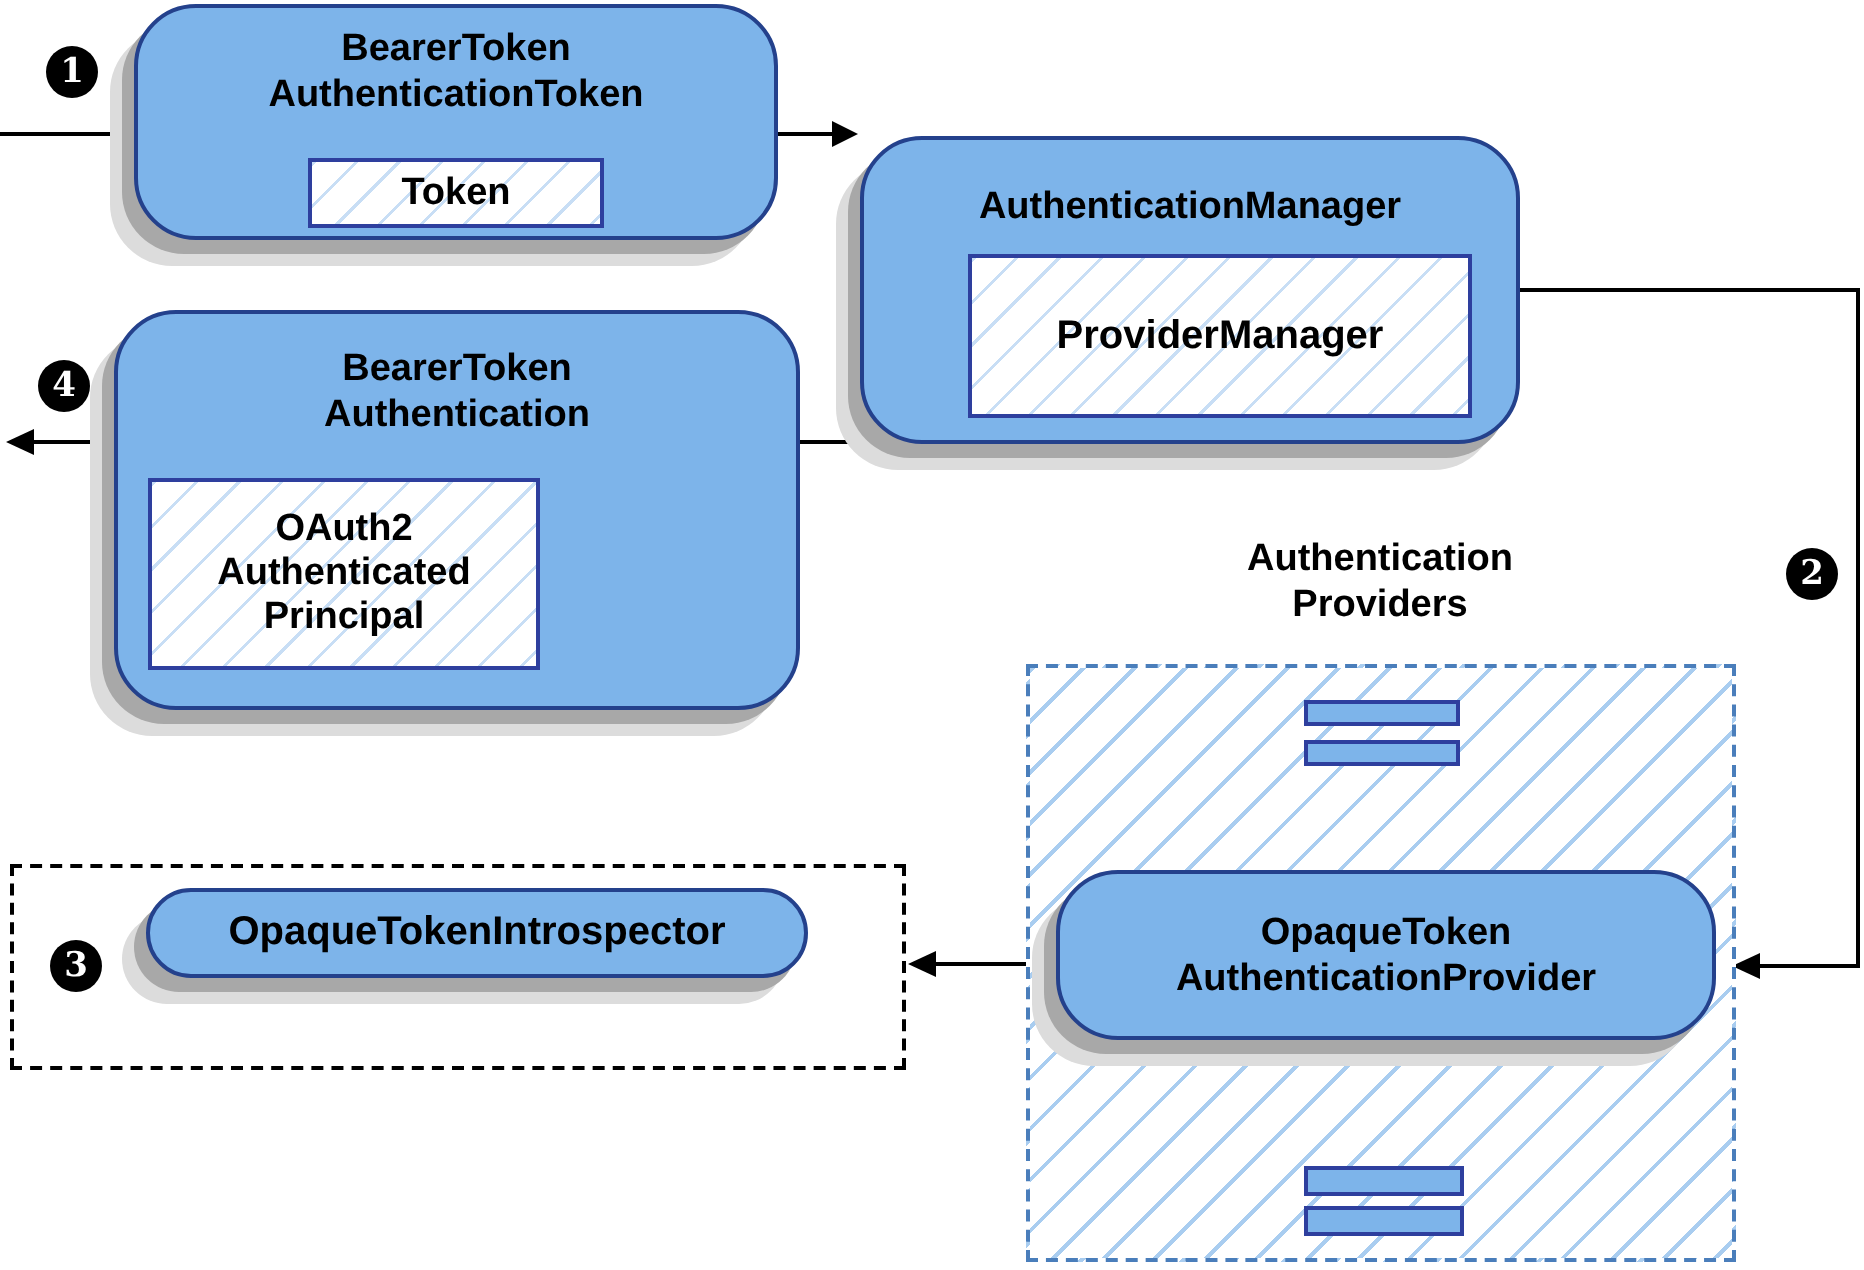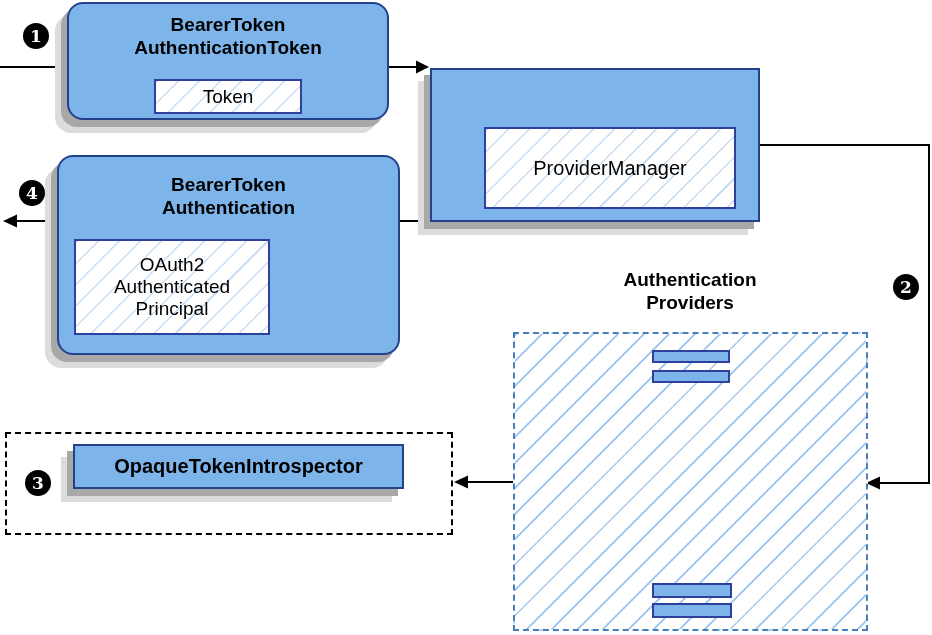--- a/index.html
+++ b/index.html
@@ -25,20 +25,21 @@
     position: absolute;
     box-sizing: border-box;
     background: var(--box-fill);
     border: 2px solid var(--box-border);
     color: #000;
     font-weight: bold;
   }
   .rounded { border-radius: 16px; }
   .shadowed {
     box-shadow: -6px 7px 0 var(--shadow-dark), -12px 13px 0 var(--shadow-light);
+    border-radius: 31px;
   }
   .node-title {
     position: absolute;
     left: 0; right: 0;
     text-align: center;
     font-size: 19px;
     line-height: 23px;
     white-space: pre-line;
   }
   .inner-box {
@@ -48,21 +49,21 @@
     background-image: repeating-linear-gradient(135deg,
       var(--hatch-light) 0px, var(--hatch-light) 1.5px,
       transparent 1.5px, transparent 15px);
     border: 2px solid var(--inner-border);
     display: flex;
     align-items: center;
     justify-content: center;
     text-align: center;
     font-size: 19px;
     line-height: 22px;
-    font-weight: normal;
+    font-weight: bold;
     white-space: pre-line;
   }
   .flex-center {
     display: flex;
     flex-direction: column;
     align-items: center;
     justify-content: center;
     text-align: center;
     font-size: 19px;
     line-height: 23px;
@@ -159,39 +160,42 @@
   <div class="badge" style="left:25px; top:470px;">3</div>
   <div class="badge" style="left:19px; top:180px;">4</div>
 
   <div class="node rounded shadowed" style="left:67px; top:2px; width:322px; height:118px;">
     <div class="node-title" style="top:9px;">BearerToken
 AuthenticationToken</div>
     <div class="inner-box" style="left:85px; top:75px; width:148px; height:35px;">Token</div>
   </div>
 
   <div class="node shadowed" style="left:430px; top:68px; width:330px; height:154px;">
+    <div class="node-title" style="top:22px;">AuthenticationManager</div>
     <div class="inner-box" style="left:52px; top:57px; width:252px; height:82px; font-size:20px;">ProviderManager</div>
   </div>
 
   <div class="node rounded shadowed" style="left:57px; top:155px; width:343px; height:200px;">
     <div class="node-title" style="top:16px;">BearerToken
 Authentication</div>
     <div class="inner-box" style="left:15px; top:82px; width:196px; height:96px;">OAuth2
 Authenticated
 Principal</div>
   </div>
 
   <div class="free-label" style="left:560px; top:268px; width:260px;">Authentication
 Providers</div>
 
   <div class="providers-box" style="left:513px; top:332px; width:355px; height:299px;"></div>
 
   <div class="slot-bar" style="left:652px; top:350px; width:78px; height:13px;"></div>
   <div class="slot-bar" style="left:652px; top:370px; width:78px; height:13px;"></div>
 
+  <div class="node shadowed flex-center" style="left:528px; top:435px; width:330px; height:85px;">OpaqueToken
+AuthenticationProvider</div>
 
   <div class="slot-bar" style="left:652px; top:583px; width:80px; height:15px;"></div>
   <div class="slot-bar" style="left:652px; top:603px; width:80px; height:15px;"></div>
 
   <div class="dashed-box" style="left:5px; top:432px; width:448px; height:103px;"></div>
 
   <div class="node shadowed flex-center" style="left:73px; top:444px; width:331px; height:45px; font-size:20px;">OpaqueTokenIntrospector</div>
 
 </div>
 

